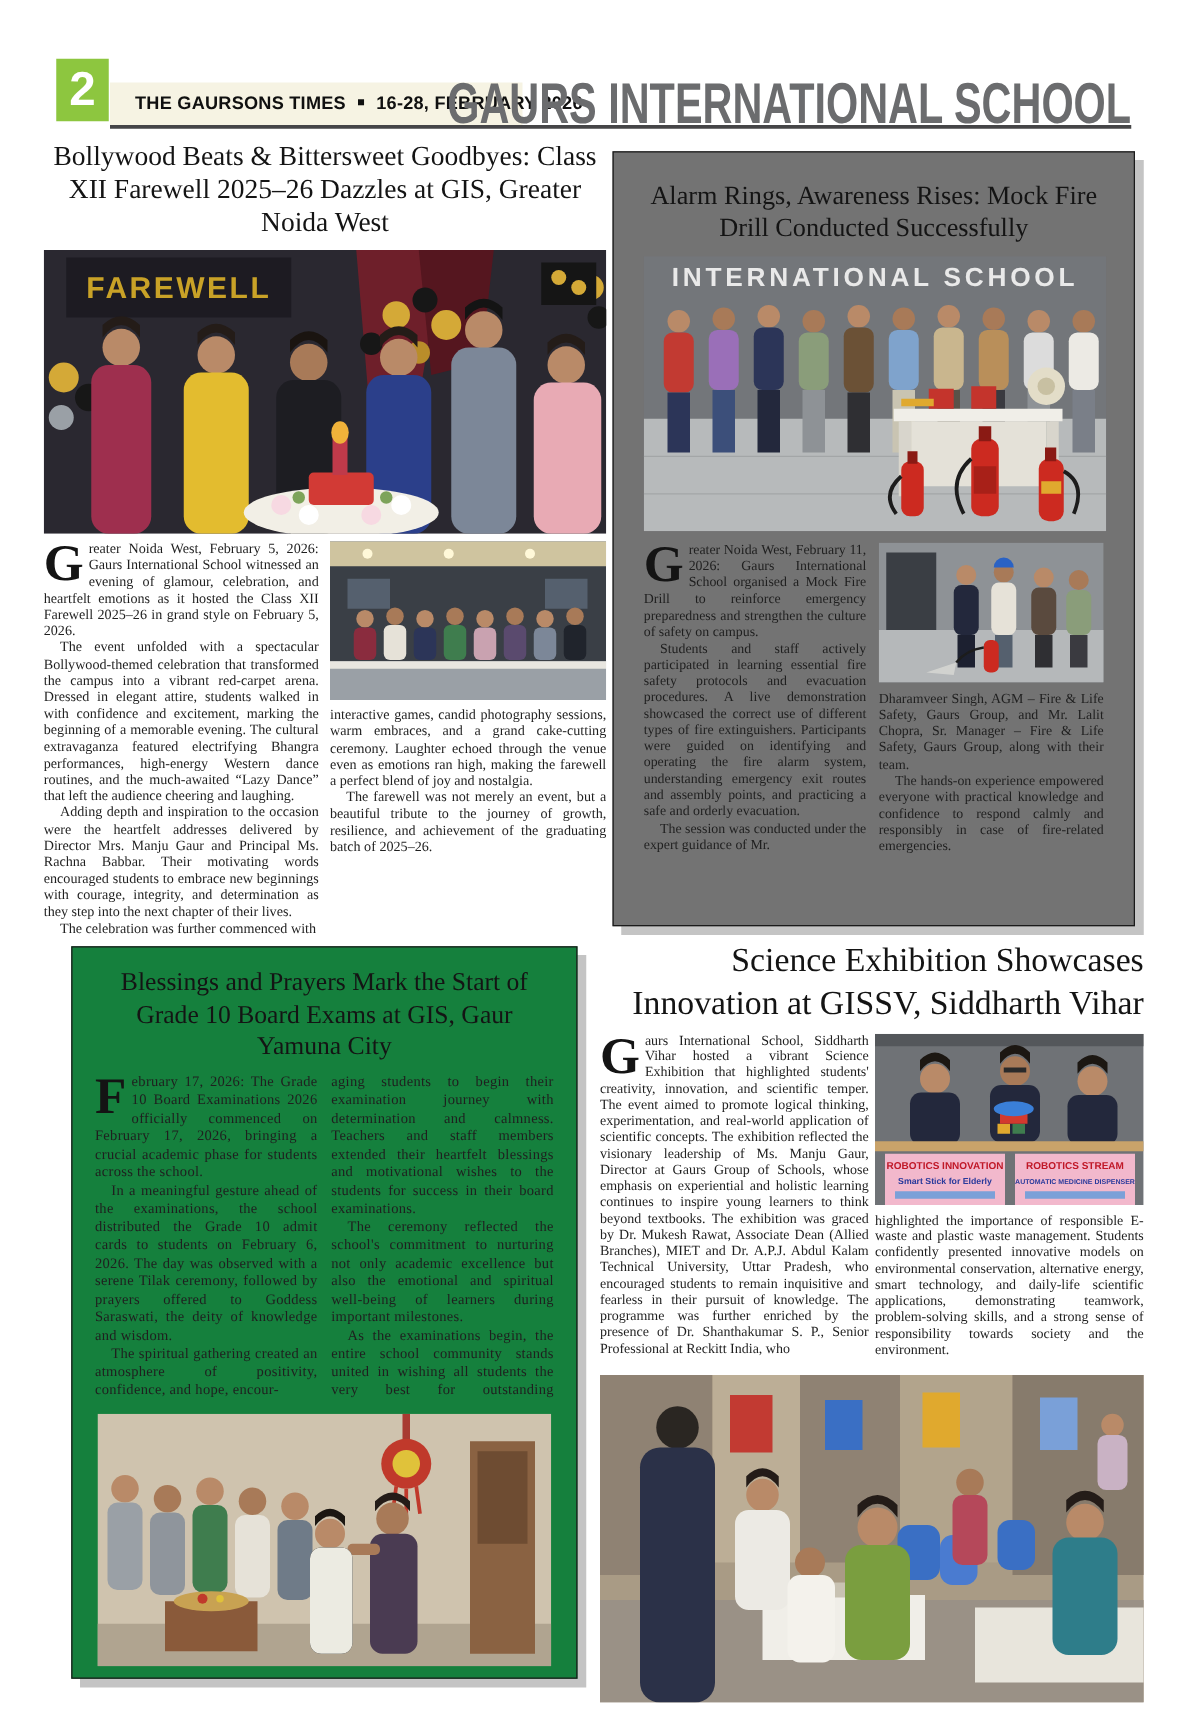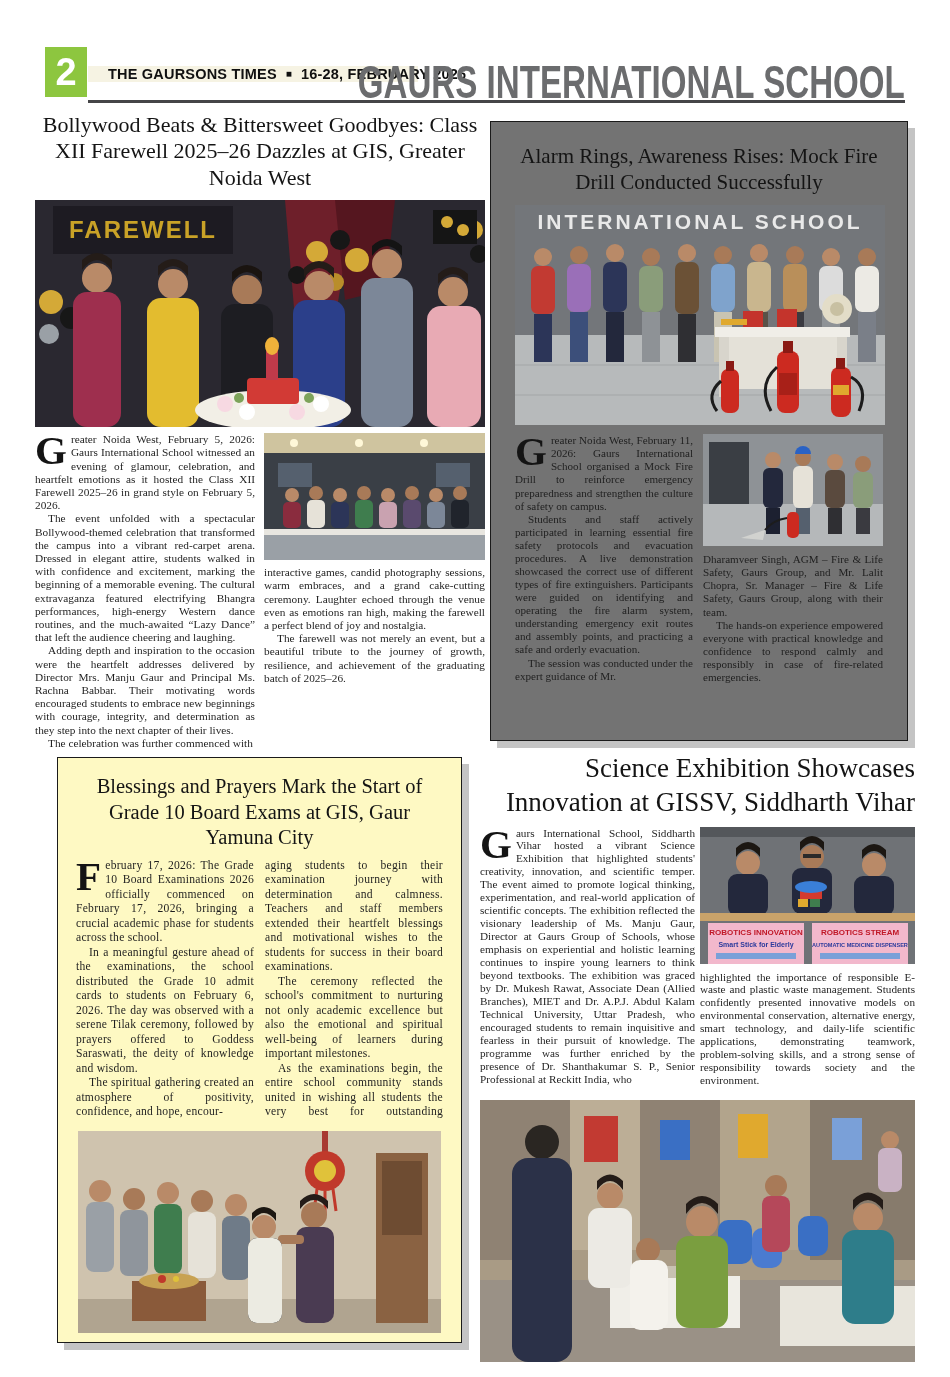--- a/index.html
+++ b/index.html
@@ -3,21 +3,21 @@
 <meta charset="utf-8">
 <style>
   html,body{margin:0;padding:0;background:#ffffff;}
   .page{position:relative;width:950px;height:1377px;background:#ffffff;overflow:hidden;
         font-family:"Liberation Serif", serif;color:#1f1f1f;}
 
   
   .badge{position:absolute;left:45px;top:47px;width:42px;height:50px;background:#8dc63f;
          color:#fff;font-family:"Liberation Sans",sans-serif;font-weight:bold;font-size:38px;
          display:flex;align-items:center;justify-content:center;}
-  .masthead-strip{position:absolute;left:88px;top:66px;width:330px;height:16px;background:#f6f3e3;
+  .masthead-strip{position:absolute;left:88px;top:66px;width:330px;height:34px;background:#f6f3e3;
          display:flex;align-items:center;gap:9px;padding-left:20px;box-sizing:border-box;
          font-family:"Liberation Sans",sans-serif;font-weight:bold;font-size:14.5px;color:#101010;
          letter-spacing:.2px;white-space:nowrap;}
   .sep-square{font-size:10px;line-height:1;}
   .school-title{position:absolute;right:45px;top:55px;font-family:"Liberation Sans",sans-serif;
          font-weight:bold;font-size:46px;color:#6b6c6e;letter-spacing:0px;white-space:nowrap;
          transform:scaleX(.72);transform-origin:100% 50%;}
   .header-rule{position:absolute;left:88px;top:100px;width:817px;height:3px;background:#454547;}
 
   
@@ -38,21 +38,21 @@
   
   .box2{position:absolute;left:490px;top:121px;width:418px;height:620px;background:#737373;
         border:1.5px solid #1a1a1a;box-shadow:7px 7px 0 #c4c4c4;box-sizing:border-box;
         padding:22px 24px 0 24px;}
   .box2 h2{font-size:21px;line-height:1.22;margin-bottom:10px;}
   .box2 .cols{margin-top:9px;gap:10px;height:262px;}
   .box2 .col{width:181px;font-size:11.1px;line-height:1.18;}
   .box2 .photo-small{margin-bottom:7px;}
 
   
-  .box3{position:absolute;left:57px;top:757px;width:405px;height:586px;background:#fef9c3;
+  .box3{position:absolute;left:57px;top:757px;width:405px;height:586px;background:#15803d;
         border:1.5px solid #1a1a1a;box-shadow:7px 7px 0 #c4c4c4;box-sizing:border-box;
         padding:16px 18px 0 18px;}
   .box3 h2{font-size:20.5px;line-height:1.25;margin-bottom:8px;}
   .box3 .cols{gap:11px;height:262px;}
   .box3 .col{width:180px;font-size:11.6px;line-height:1.25;letter-spacing:.25px;}
   .box3 .photo{margin:10px auto 0 auto;}
 
   
   .a4{position:absolute;left:480px;top:752px;width:435px;}
   .a4 h2{font-size:27px;line-height:1.25;margin-bottom:7px;text-align:right;}

